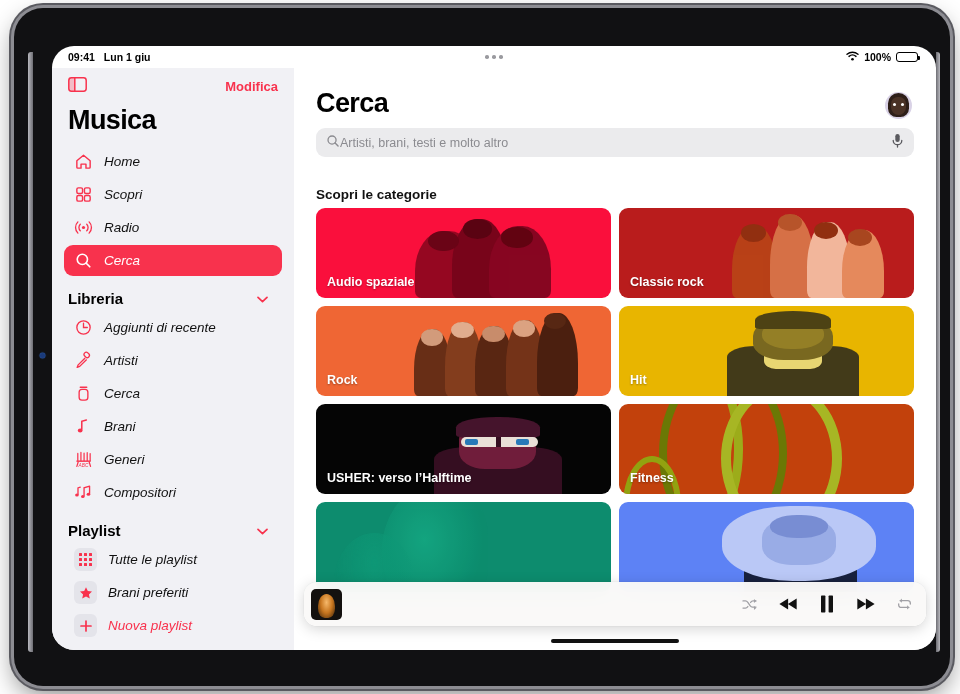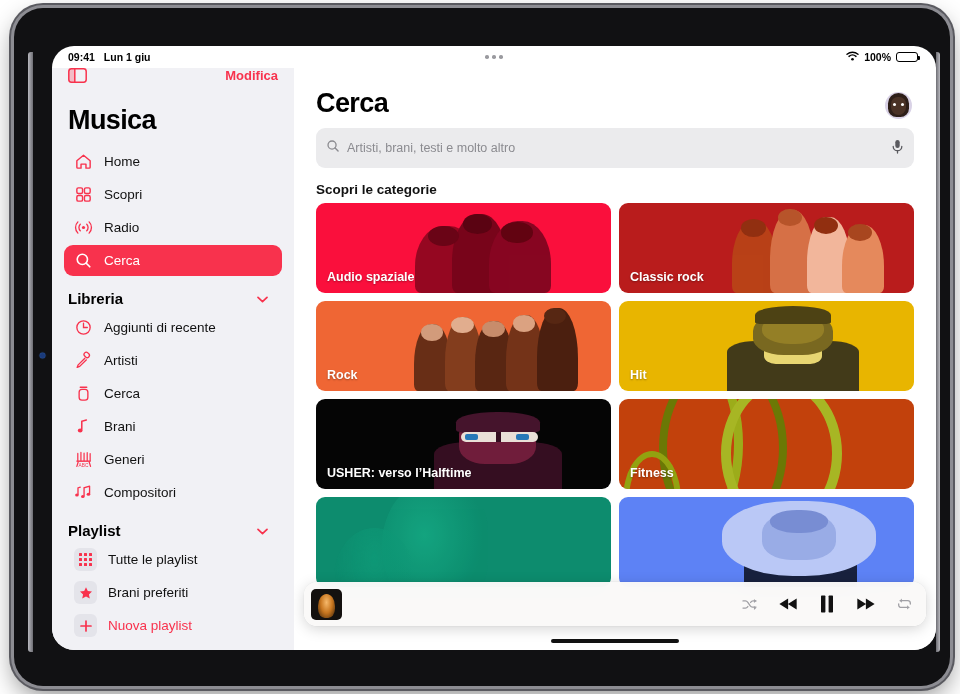--- a/index.html
+++ b/index.html
@@ -88,35 +88,36 @@
   
   #sidebar {
     width: 242px; flex: 0 0 242px;
     background: #f1f1f5;
     display: flex; flex-direction: column;
     padding: 0 12px;
     overflow: hidden;
   }
   .sidebar-top {
     height: 36px;
-    display: flex; align-items: flex-start; justify-content: space-between;
+    display: flex; align-items: center; justify-content: space-between;
     padding: 0 4px;
   }
   .edit-link { color: #f8324d; font-size: 13px; font-weight: bold; }
   #app-title {
     font-size: 27px; font-weight: bold; letter-spacing: -0.6px;
     color: #000; padding: 1px 4px 10px 4px;
   }
 
   .nav-item {
     display: flex; align-items: center; gap: 11px;
     height: 31px; padding: 0 10px;
     border-radius: 9px;
     font-size: 13.5px; color: #111;
     margin-bottom: 2px;
+    font-style: italic;
   }
   .nav-item.selected { background: #f8324d; color: #fff; }
   .nav-item.selected .ic svg { stroke: #fff; fill: none; }
   .nav-item .ic {
     width: 19px; height: 19px; flex: 0 0 19px;
     display: flex; align-items: center; justify-content: center;
   }
   .nav-item .ic svg { width: 19px; height: 19px; display: block; }
 
   .section-head {
@@ -154,23 +155,23 @@
   }
   #avatar .face {
     position: absolute; left: 6px; top: 5px; width: 15px; height: 18px;
     background: #4a3226; border-radius: 8px 8px 9px 9px;
   }
   #avatar .eye { position: absolute; top: 11px; width: 3px; height: 3px; background: #fff; border-radius: 50%; }
   #avatar .eye.l { left: 8px; }
   #avatar .eye.r { left: 16px; }
 
   .searchbar {
-    margin: 9px 22px 0 22px;
-    height: 40px; background: #ebebed; border-radius: 9px;
-    display: flex; align-items: center; gap: 7px;
+    margin: 9px 22px 16px 22px;
+    height: 29px; background: #ebebed; border-radius: 9px;
+    display: flex; align-items: center; 
     padding: 0 10px;
   }
   .searchbar .ph { font-size: 12.5px; color: #8b8b90; flex: 1; }
 
   .sec-title {
     padding: 14px 22px 6px 22px;
     font-size: 13.5px; font-weight: bold; color: #111;
   }
 
   #cards {

